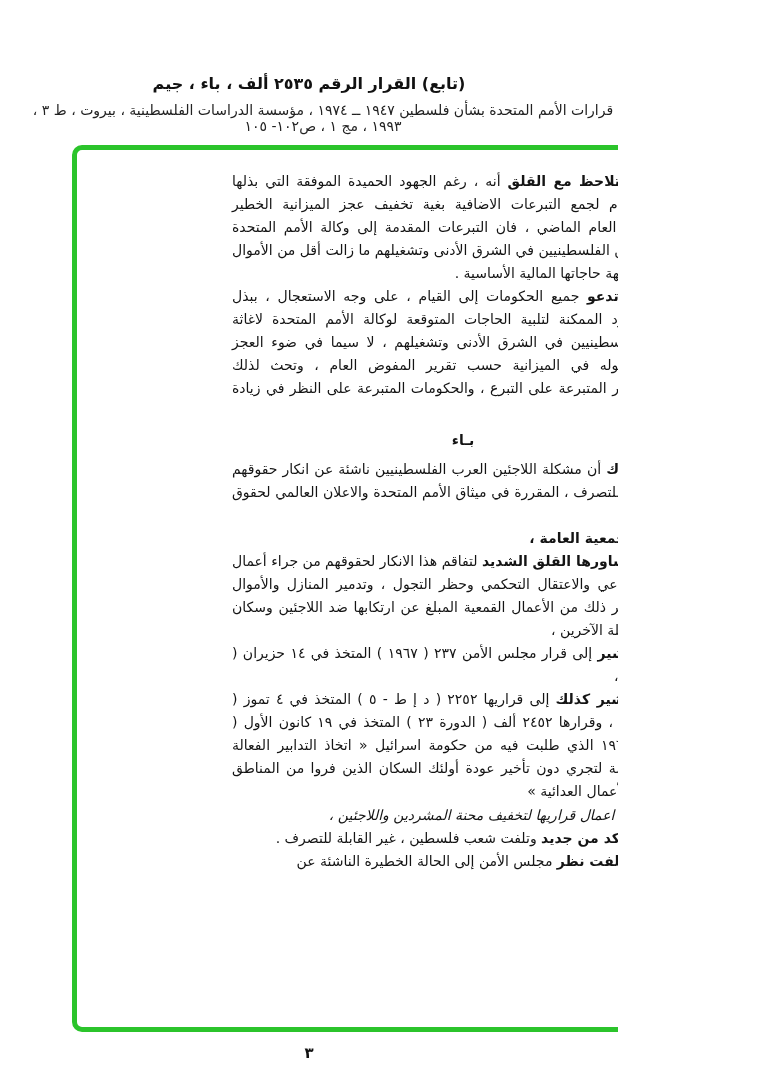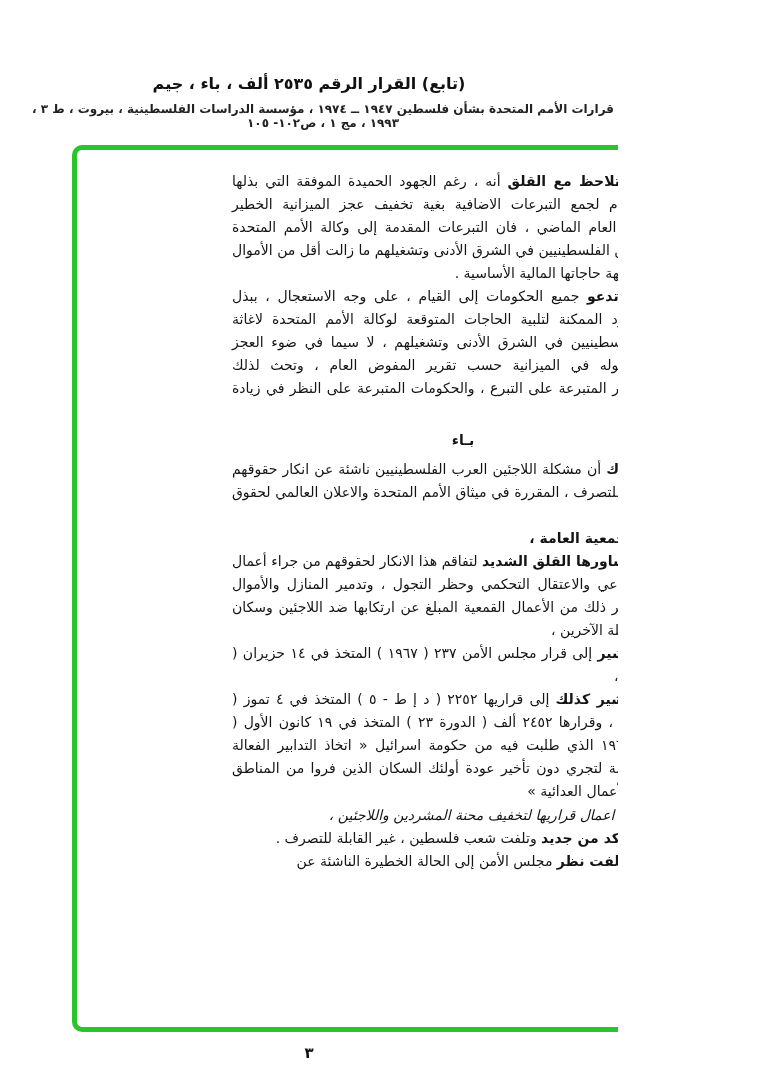--- a/index.html
+++ b/index.html
@@ -22,22 +22,22 @@
     direction: rtl;
   }
   .doc-title {
     font-size: 16px;
     font-weight: 700;
     letter-spacing: 0.3px;
     color: #111;
   }
   .doc-source {
     margin-top: 9px;
-    font-size: 12px;
-    font-weight: 700;
+    font-size: 14px;
+    font-weight: 400;
     color: #222;
     margin-left: 28px;
   }
   .green-box {
     position: absolute;
     left: 72px; top: 145px;
     width: 629px; height: 877px;
     border: 5px solid #2bc42b;
     border-radius: 10px;
     background: transparent;

